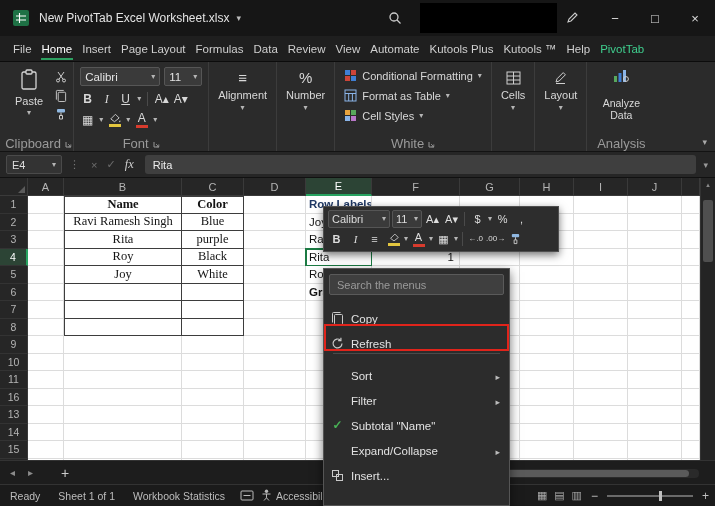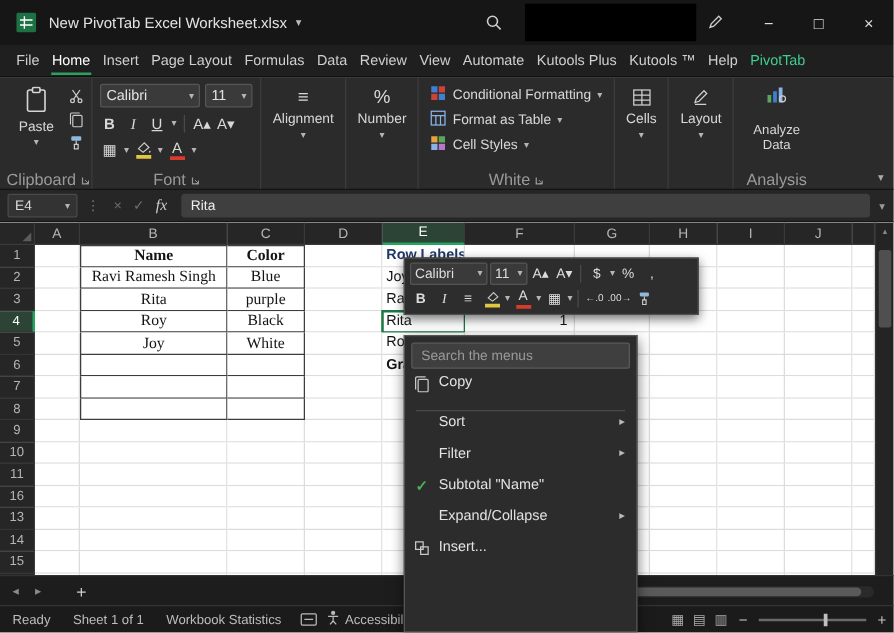--- a/index.html
+++ b/index.html
@@ -107,21 +107,21 @@
   .mrow{display:flex;align-items:center;gap:2px;height:19px;font-size:11px}
   .mcombo{background:#3a3a3a;border:1px solid #555;height:18px;display:inline-flex;align-items:center;justify-content:space-between;padding:0 3px;border-radius:2px;font-size:11px}
   .mc-font{width:62px}.mc-size{width:30px}
   .mbtn{min-width:17px;height:17px;display:inline-flex;flex-direction:column;align-items:center;justify-content:center;font-size:11px;line-height:1}
   .tiny{font-size:8px}
 
   
   .cmenu{position:absolute;left:323px;top:268px;width:187px;bottom:0;background:#2c2c2c;border:1px solid #555;box-shadow:0 4px 10px rgba(0,0,0,.55);z-index:50;color:#e2e2e2;font-size:11.5px}
   .msearch{display:block;margin:5px;width:calc(100% - 10px);height:21px;background:#3f3f3f;border:1px solid #5a5a5a;border-radius:2px;color:#bbb;padding:0 7px;font-size:11px;font-family:"Liberation Sans",sans-serif;outline:none}
   .msearch::placeholder{color:#9a9a9a}
-  .mi{height:25px;display:flex;align-items:flex-start;position:relative;padding-right:9px}
+  .mi{height:25px;display:flex;align-items:flex-end;position:relative;padding-right:9px}
   .mi .ic{width:27px;display:flex;justify-content:center;align-items:center;flex:none}
   .mi .sub{margin-left:auto;color:#bbb;font-size:9px}
   .mdiv{height:1px;background:#4a4a4a;margin:3px 9px}
   .annot{position:absolute;left:0;right:0;top:-1px;bottom:-1px;border:2px solid #E0241B;pointer-events:none}
   .check{color:#49B356;font-size:12px;font-weight:bold}
 </style>
 </head>
 <body>
 
 <div class="app">
@@ -709,20 +709,30 @@
     <div>
         <div class="mi">
           <span class="ic">
             <svg width="13" height="14" viewBox="0 0 13 14">
               <rect x="3.5" y="3.5" width="8" height="10" rx="1" fill="none" stroke="#c9c9c9"></rect>
               <path d="M9.5 1.5h-7a1 1 0 0 0-1 1v9" fill="none" stroke="#c9c9c9"></path>
             </svg>
           </span>
           <span>Copy</span>
         </div>
+        <div class="mi">
+          <span class="ic">
+            <svg width="13" height="13" viewBox="0 0 16 16">
+              <path d="M13.5 8A5.5 5.5 0 1 1 11.6 3.8" fill="none" stroke="#c9c9c9" stroke-width="1.5"></path>
+              <path d="M12.2 1v3.4H8.8" fill="none" stroke="#c9c9c9" stroke-width="1.5"></path>
+            </svg>
+          </span>
+          <span><u>R</u>efresh</span>
+          <div class="annot"></div>
+        </div>
         <div class="mdiv"></div>
         <div class="mi">
           <span class="ic"></span>
           <span>Sort</span>
           <span class="sub">▸</span>
         </div>
         <div class="mi">
           <span class="ic"></span>
           <span>Filter</span>
           <span class="sub">▸</span>

